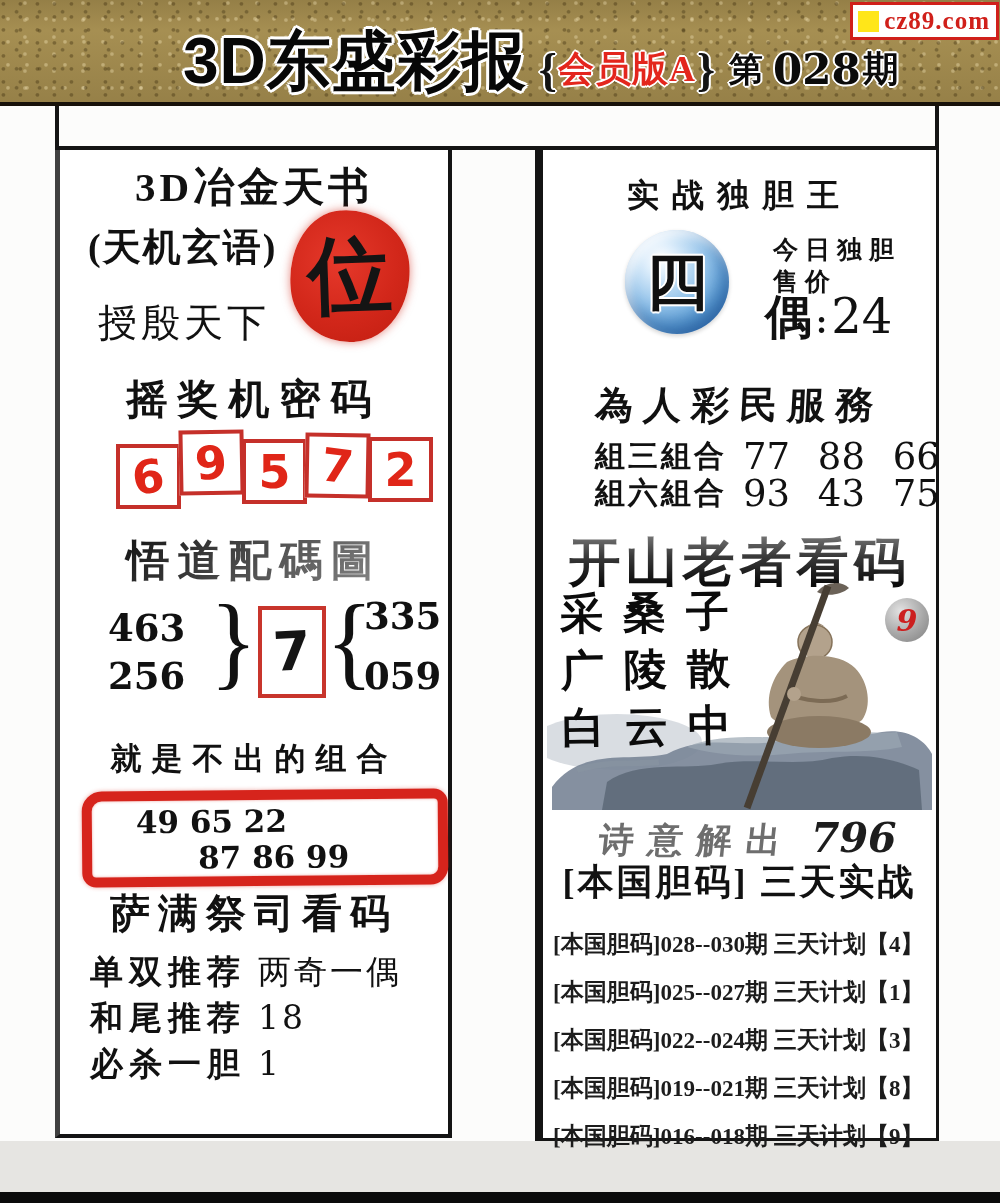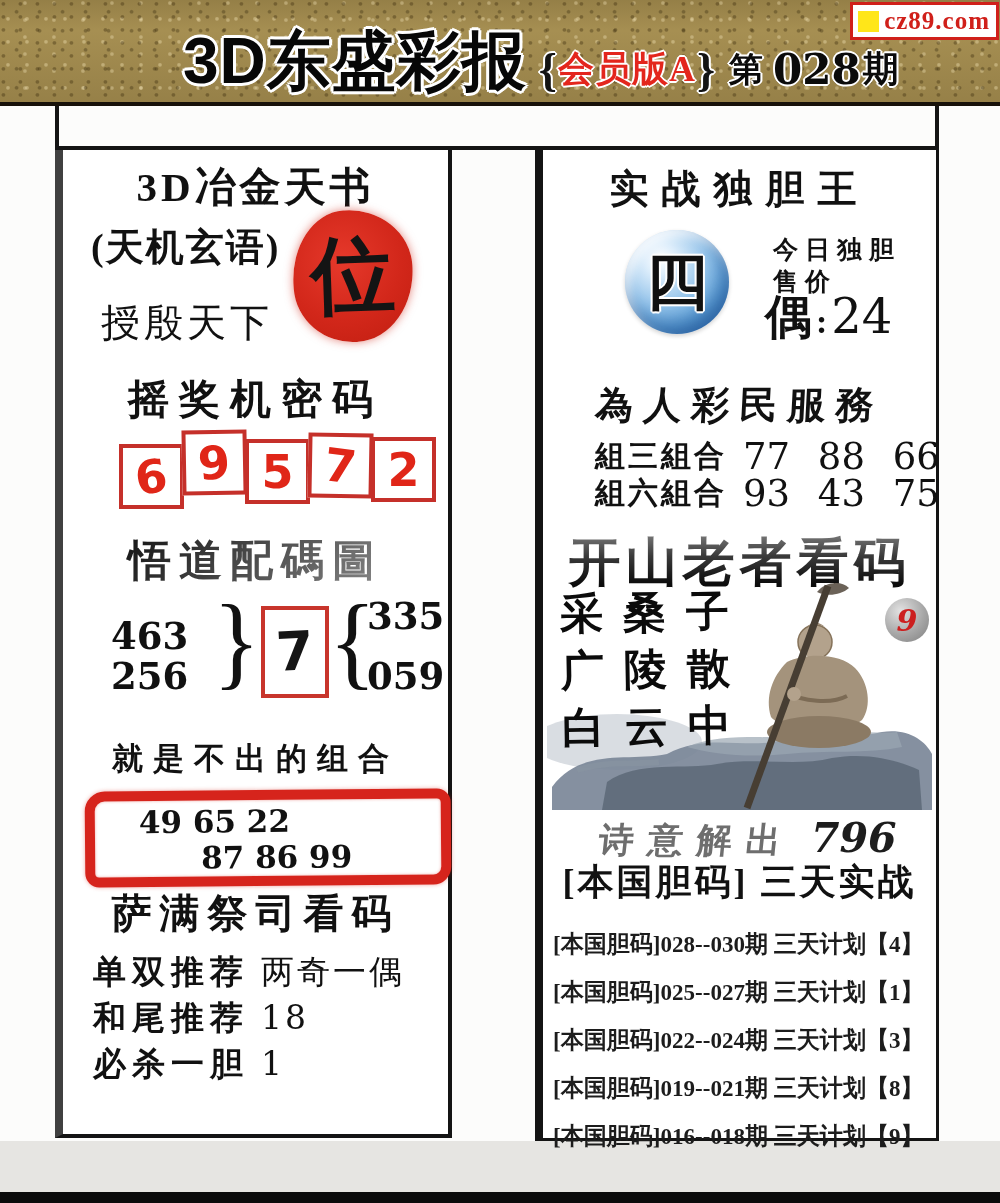--- a/index.html
+++ b/index.html
@@ -37,21 +37,21 @@
 
   
   .hline{position:absolute;left:55px;top:146px;width:884px;height:4px;background:#141414;}
   .stub-l{position:absolute;left:55px;top:106px;width:4px;height:40px;background:#141414;}
   .stub-r{position:absolute;left:935px;top:106px;width:4px;height:40px;background:#141414;}
   .bottom-strip{position:absolute;left:0;top:1141px;width:1000px;height:51px;background:#e6e5e2;}
   .bottom-bar{position:absolute;left:0;top:1192px;width:1000px;height:11px;background:#0b0b0b;}
 
   
   .lbox{position:absolute;left:55px;top:150px;width:397px;height:988px;background:#fff;box-sizing:border-box;
-        border-left:8px solid #404040;border-right:4px solid #141414;border-bottom:4px solid #141414;}
+        border-left:5px solid #404040;border-right:4px solid #141414;border-bottom:4px solid #141414;}
   .rbox{position:absolute;left:535px;top:150px;width:404px;height:991px;background:#fff;box-sizing:border-box;
         border:3px solid #141414;border-left:8px solid #141414;border-top:none;}
   .abs{position:absolute;}
   .ctr{width:100%;text-align:center;}
 
   
   .l-title{top:10px;font-size:41px;font-weight:700;letter-spacing:4px;}
   .l-sub{top:72px;left:28px;font-size:38px;font-weight:700;letter-spacing:2px;}
   .seal{top:60px;left:230px;width:120px;height:132px;display:flex;align-items:center;justify-content:center;
         background:radial-gradient(circle at 42% 38%, #e6392b 0%, #d2271a 55%, #c01d10 100%);
@@ -90,21 +90,21 @@
   .bl{font-family:"DejaVu Serif",serif;font-weight:700;font-size:31px;line-height:36px;white-space:nowrap;}
   .bl1{margin:3px 0 0 44px;}
   .bl2{margin:0 0 0 106px;}
   .l-shaman{top:736px;font-size:40px;font-weight:700;letter-spacing:8px;}
   .recs{top:800px;left:30px;}
   .rec{display:flex;align-items:baseline;height:46px;white-space:nowrap;}
   .rec-label{font-size:33px;font-weight:700;letter-spacing:6px;}
   .rec-value{font-size:33px;font-weight:400;margin-left:12px;font-family:"DejaVu Serif",serif;letter-spacing:3px;}
 
   
-  .r-title{top:12px;font-size:39px;font-weight:700;letter-spacing:13px;}
+  .r-title{top:24px;font-size:32px;font-weight:700;letter-spacing:13px;}
   .ball{top:80px;left:82px;width:104px;height:104px;border-radius:50%;
         background:radial-gradient(circle at 34% 28%, #ffffff 0%, #dcedfb 16%, #9cc8ec 42%, #5b9fd8 68%, #2f73b8 88%, #1f5a99 100%);
         box-shadow:inset -7px -11px 16px rgba(20,60,120,.40), inset 5px 7px 10px rgba(255,255,255,.75), 0 2px 4px rgba(0,0,0,.18);
         display:flex;align-items:center;justify-content:center;}
   .ball-char{font-size:62px;font-weight:700;color:#101010;line-height:1;}
   .r-price{top:84px;left:230px;font-size:25px;font-weight:700;letter-spacing:7px;line-height:32px;}
   .r-dan{top:136px;left:222px;display:flex;align-items:baseline;}
   .dan-label{font-size:47px;font-weight:600;}
   .dan-sep{font-size:34px;font-weight:700;margin:0 4px;}
   .dan-value{font-size:48px;font-family:"DejaVu Serif",serif;}
@@ -181,21 +181,21 @@
       <div class="dbox">
           <span class="dnum">7</span>
         </div>
       <div class="dbox">
           <span class="dnum">2</span>
         </div>
     </div>
 
     <div class="abs ctr l-wudao gtext1">悟道配碼圖</div>
     <div class="abs pairs">
-      <span class="p-num" style="left:0;top:20px">463</span>
+      <span class="p-num" style="left:0;top:12px">463</span>
       <span class="p-num" style="left:0;top:60px">256</span>
       <span class="p-brace" style="left:102px;top:-6px">}</span>
       <div class="p-box">
         <span class="p-seven">7</span>
       </div>
       <span class="p-brace" style="left:218px;top:-6px">{</span>
       <span class="p-num" style="left:256px;top:0">335</span>
       <span class="p-num" style="left:256px;top:60px">059</span>
     </div>
 

